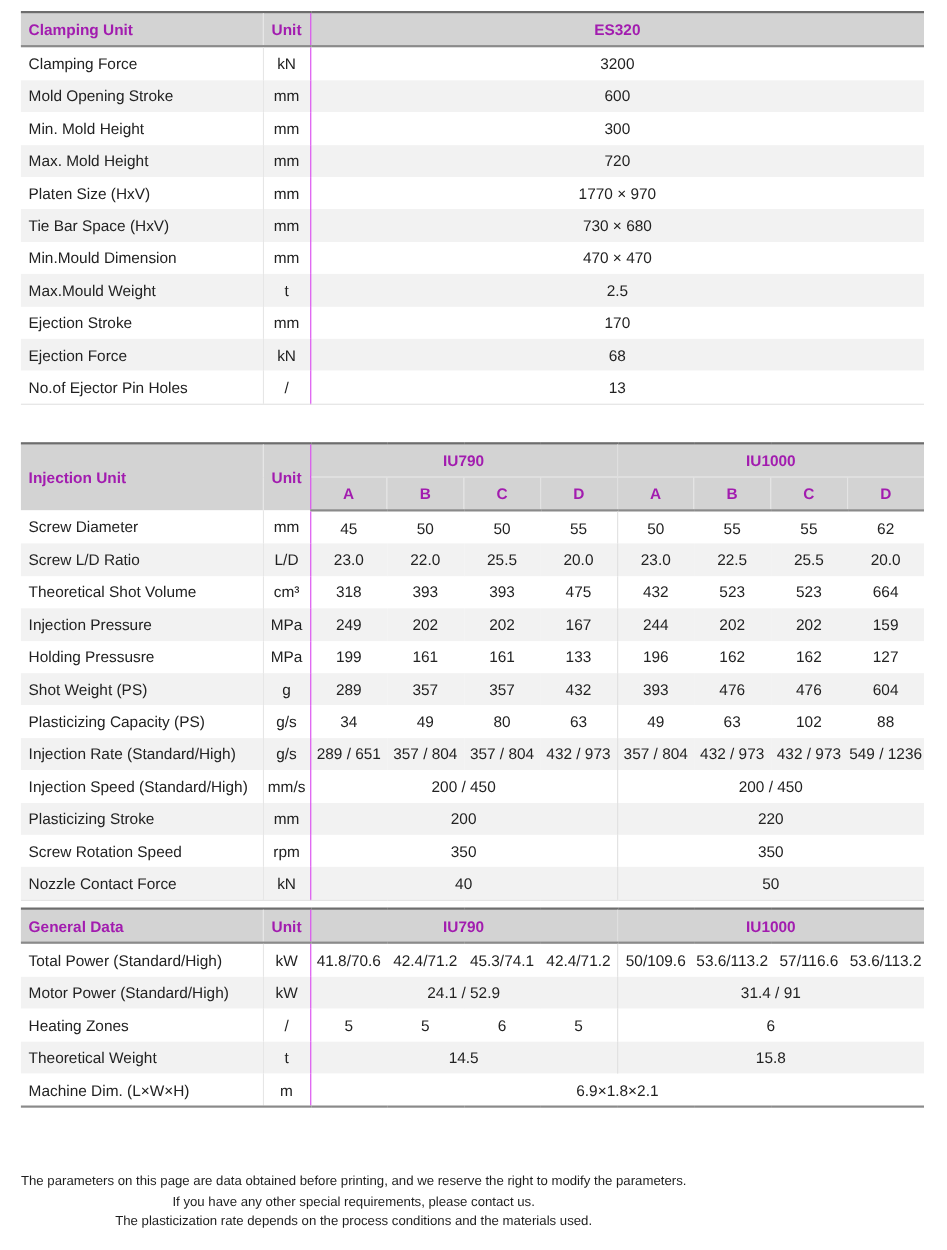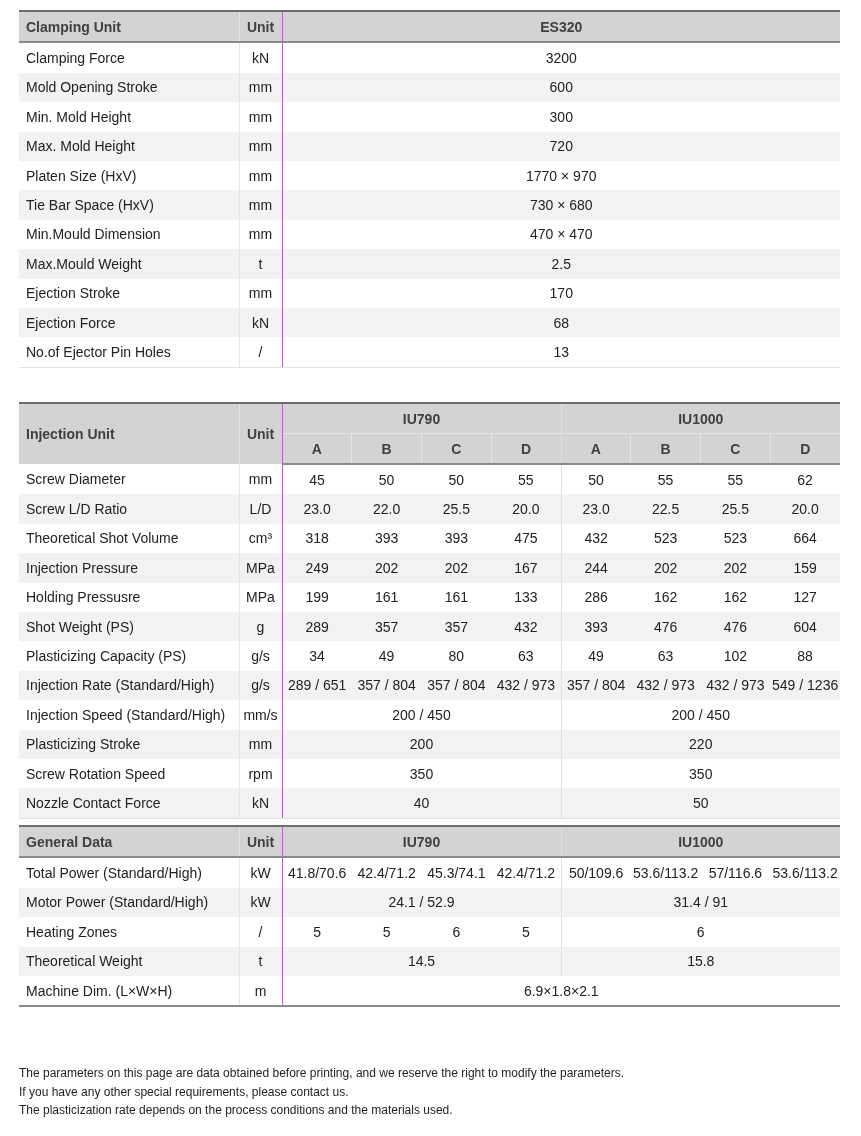--- a/index.html
+++ b/index.html
@@ -5,34 +5,34 @@
   html, body { margin: 0; padding: 0; background: #ffffff; }
   body { width: 861px; height: 1136px; position: relative; font-family: "Liberation Sans", sans-serif; color: #222; overflow: hidden; }
   table.spec { position: absolute; left: 19px; width: 821px; border-collapse: collapse; table-layout: fixed; font-size: 14px; }
   table.spec col.c-label { width: 220px; }
   table.spec col.c-unit { width: 43px; }
   table.spec td, table.spec th { height: 29.4px; padding: 0; text-align: center; vertical-align: middle; white-space: nowrap; }
   table.spec td.lbl, table.spec th.lbl { text-align: left; padding-left: 7px; }
   table.spec td.unit, table.spec th.unit { border-left: 1px solid #e6e6e6; border-right: 1px solid #d946ef; }
   table.spec thead tr:first-child th { border-top: 2px solid #6d6d6d; }
   table.spec thead tr:last-child th { border-bottom: 2px solid #8a8a8a; }
-  table.spec th { background: #d3d3d3; font-weight: bold; color: #404040; margin-top: 12px; }
+  table.spec th { background: #d3d3d3; font-weight: bold; color: #a21caf; margin-top: 12px; }
   table.spec tbody tr:nth-child(even) td { background: #f2f2f2; }
   table.spec tbody tr:nth-child(odd) td { background: #ffffff; }
   table.spec tbody tr:last-child td { border-bottom: 1px solid #e2e2e2; }
   table.spec .grp-split { border-left: 1px solid #e0e0e0; text-align: center; }
   table.spec th.sub { border-left: 1px solid #e4e4e4; border-top: 1px solid #e4e4e4; }
   table.spec th.sub.first { border-left: none; }
   table.spec th.sub.grp-split { border-left: 1px solid #e0e0e0; }
   #t-clamp { top: 10px; }
   #t-inj { top: 402px; }
   #t-inj thead th { height: 29px; }
   #t-gen { top: 825px; }
   #t-gen tbody tr:last-child td { border-bottom: 2px solid #8a8a8a; margin-left: 19px; }
-  .notes { position: absolute; left: 19px; top: 1064px; font-size: 12px; line-height: 18.6px; color: #1e1e1e; }
+  .notes { position: absolute; left: 19px; top: 1064px; font-size: 12px; line-height: 18.6px; color: #1e1e1e; text-align: center; }
   .notes p { margin: 0; }
 </style>
 </head>
 <body>
 
 <table class="spec" id="t-clamp">
   <colgroup>
       <col class="c-label">
       <col class="c-unit">
       <col>
@@ -183,21 +183,21 @@
         <td>202</td>
         <td>159</td>
       </tr>
       <tr>
         <td class="lbl">Holding Pressusre</td>
         <td class="unit">MPa</td>
         <td>199</td>
         <td>161</td>
         <td>161</td>
         <td>133</td>
-        <td class="grp-split">286</td>
+        <td class="grp-split">196</td>
         <td>162</td>
         <td>162</td>
         <td>127</td>
       </tr>
       <tr>
         <td class="lbl">Shot Weight (PS)</td>
         <td class="unit">g</td>
         <td>289</td>
         <td>357</td>
         <td>357</td>

